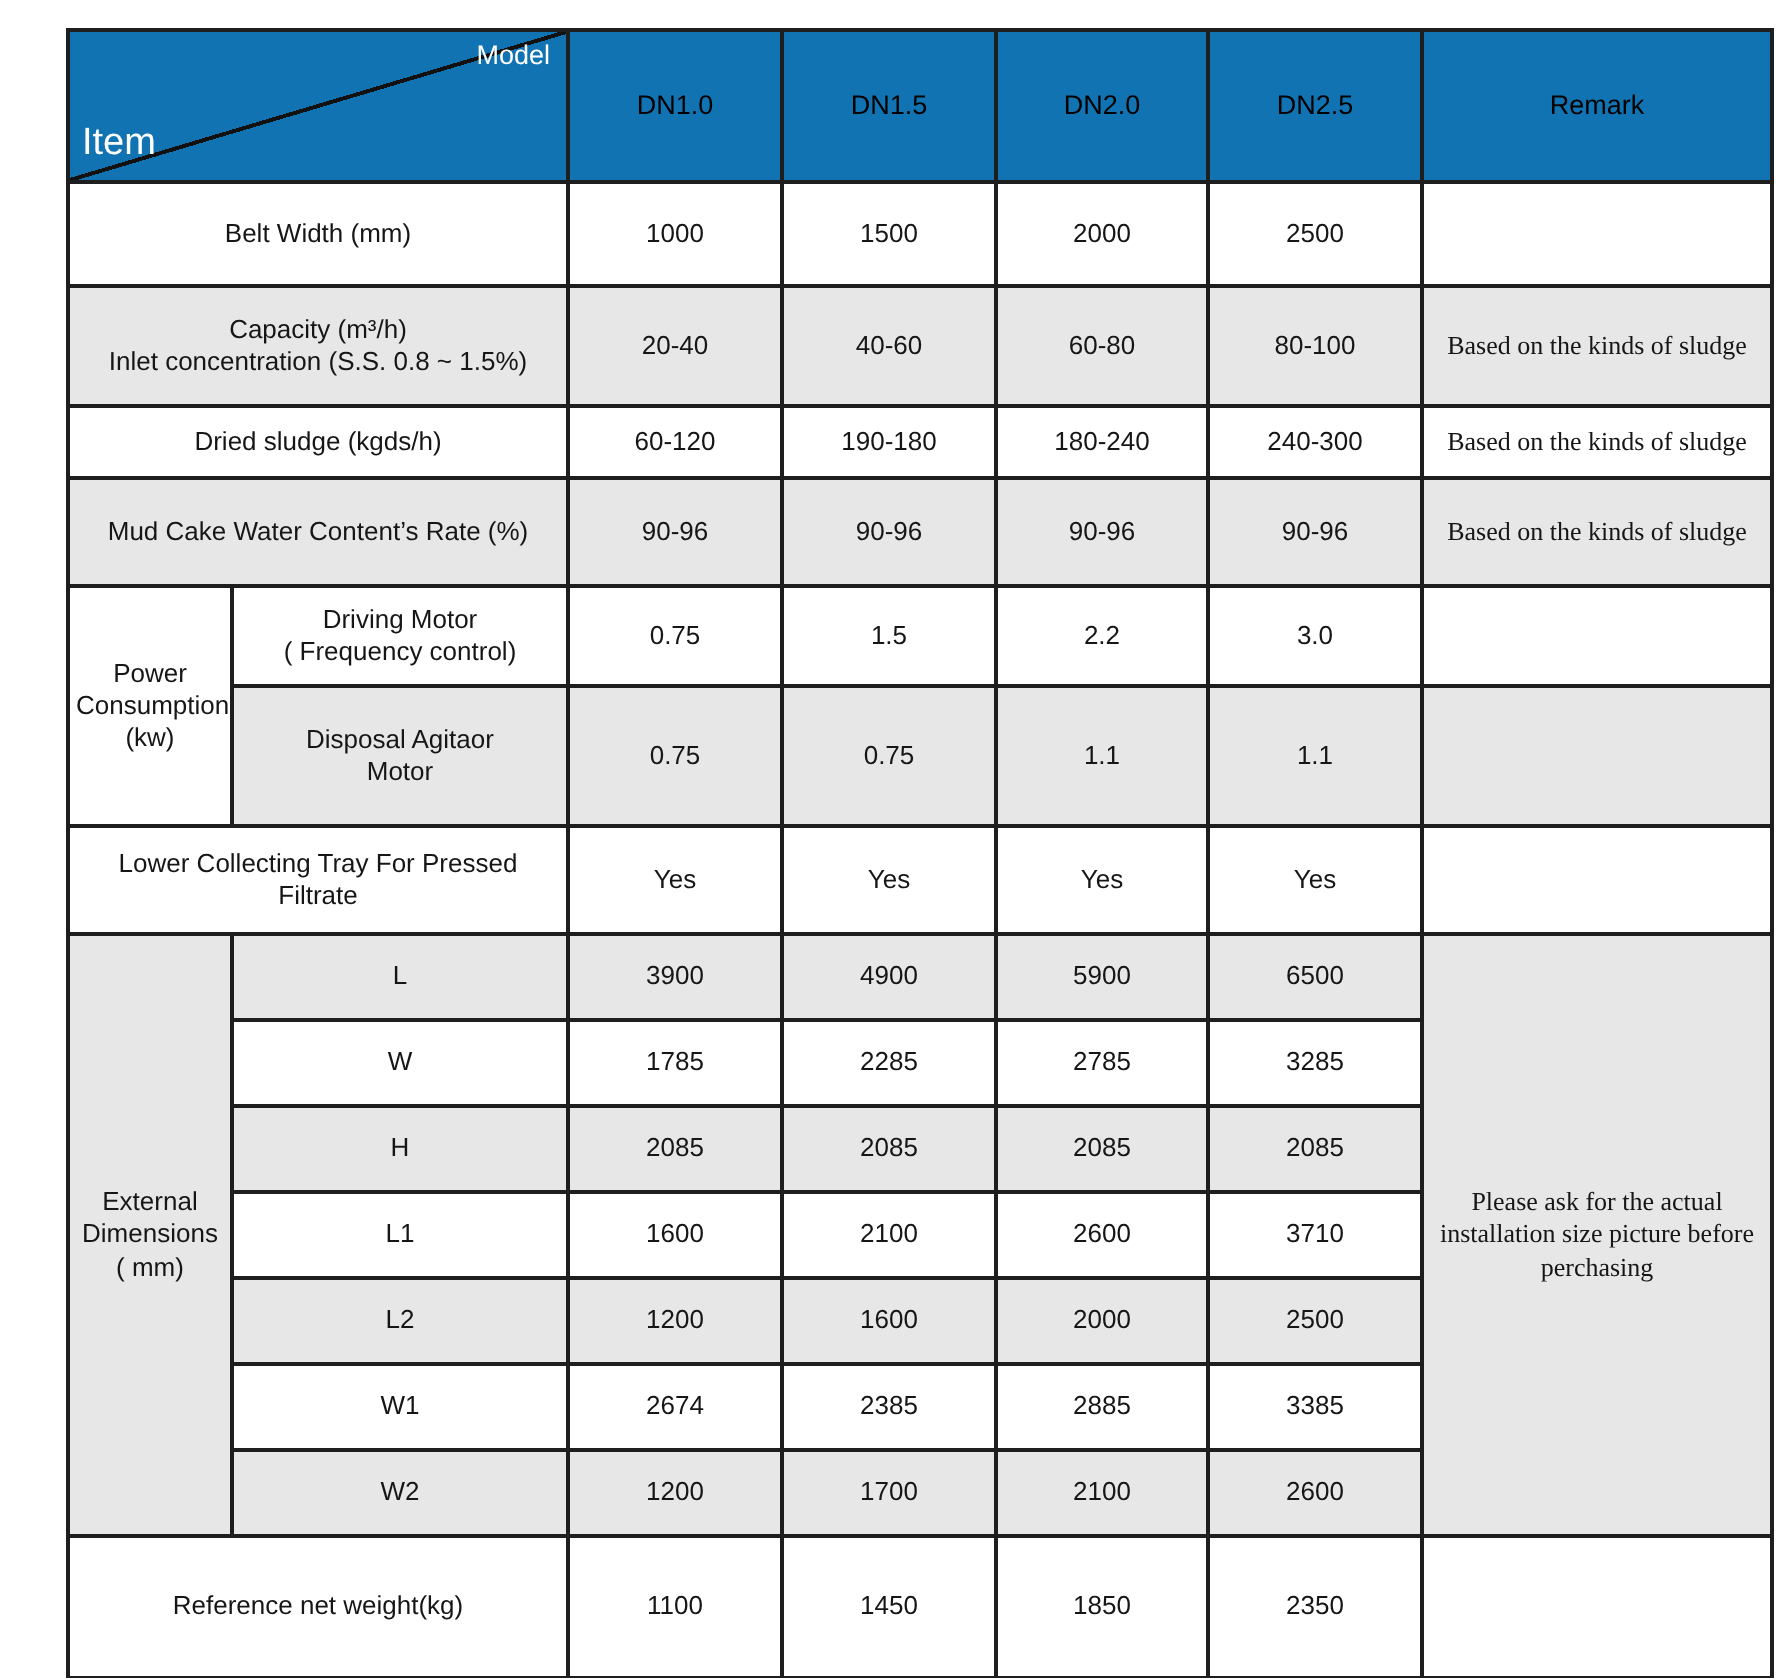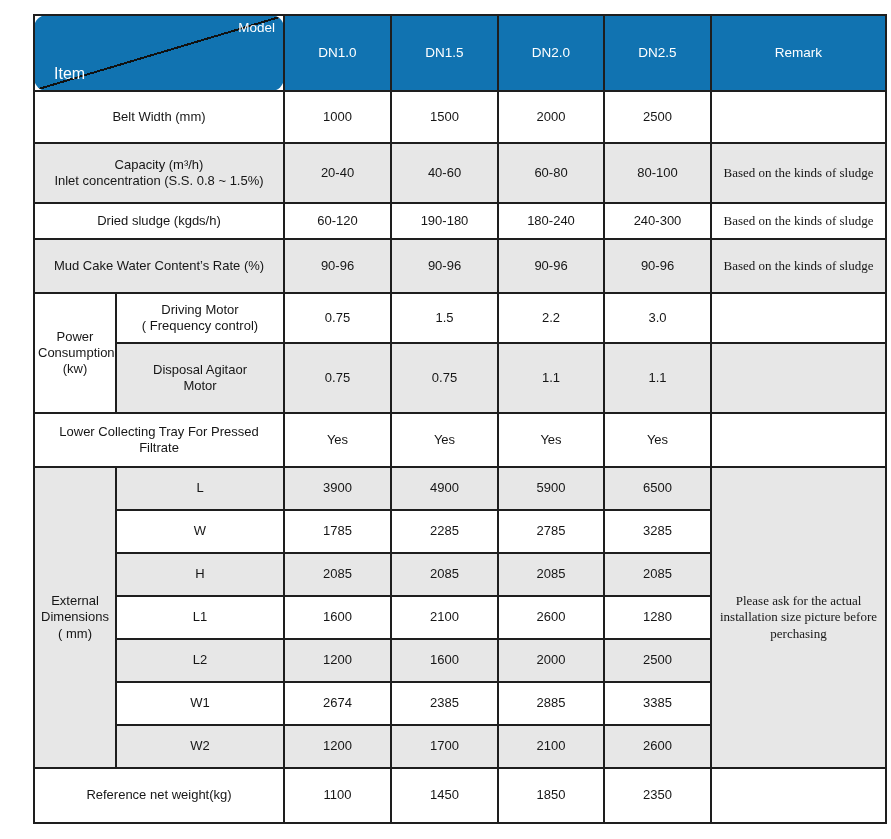--- a/index.html
+++ b/index.html
@@ -30,51 +30,50 @@
     font-weight:normal;
     padding:2px 3px;
     line-height:1.25;
     overflow:hidden;
   }
   .multiline{white-space:pre-line;}
   
   tr.r-header{height:76px;}
   tr.r-header th{
     background:var(--header-bg);
-    color:#ffffff;
+    color:#000000;
     font-size:13.5px;
   }
   td.corner{
     background:var(--header-bg);
     color:#ffffff;
     position:relative;
     padding:0;
     background-image:linear-gradient(to bottom right,
       transparent calc(50% - 1px),
       #111 calc(50% - 1px),
       #111 calc(50% + 1px),
       transparent calc(50% + 1px));
-    border-radius:13px;
   }
   td.corner .corner-model{
     position:absolute;top:4px;right:8px;font-size:13.5px;
   }
   td.corner .corner-item{
-    position:absolute;bottom:6px;left:19px;font-size:16px;
+    position:absolute;bottom:6px;left:6px;font-size:19px;
   }
   
   tr.r-belt{height:52px;}
   tr.r-capacity{height:60px;}
   tr.r-dried{height:36px;}
   tr.r-mud{height:54px;padding-left:38px;}
   tr.r-driving{height:50px;}
   tr.r-disposal{height:70px;}
   tr.r-lower{height:54px;}
   tr.r-dim{height:43px;}
-  tr.r-weight{height:55px;border-radius:14px;}
+  tr.r-weight{height:71px;border-radius:14px;}
   
   .shade{background:var(--stripe-bg);}
   .white{background:#ffffff;}
   td.remark-cell{font-size:13px;font-family:Liberation Serif, serif;}
 </style>
 </head>
 <body>
 
 <div class="page">
   <table class="spec">
@@ -194,21 +193,21 @@
       <td class="shade">2085</td>
       <td class="shade">2085</td>
       <td class="shade">2085</td>
     </tr>
 
     <tr class="r-dim">
       <td class="white">L1</td>
       <td class="white">1600</td>
       <td class="white">2100</td>
       <td class="white">2600</td>
-      <td class="white">1280</td>
+      <td class="white">3710</td>
     </tr>
 
     <tr class="r-dim">
       <td class="shade">L2</td>
       <td class="shade">1200</td>
       <td class="shade">1600</td>
       <td class="shade">2000</td>
       <td class="shade">2500</td>
     </tr>
 

